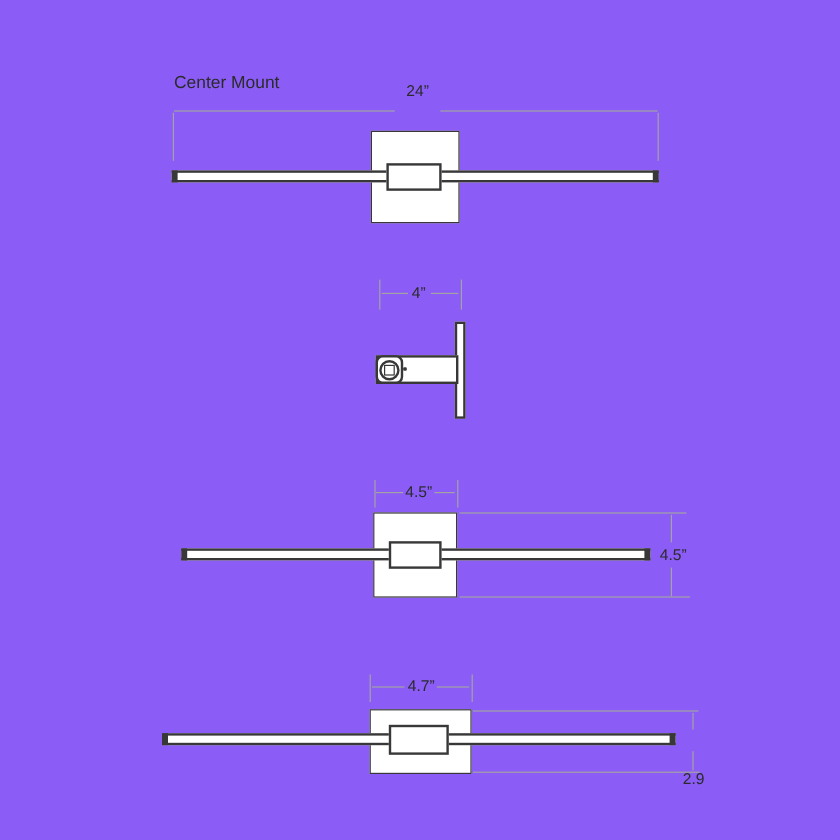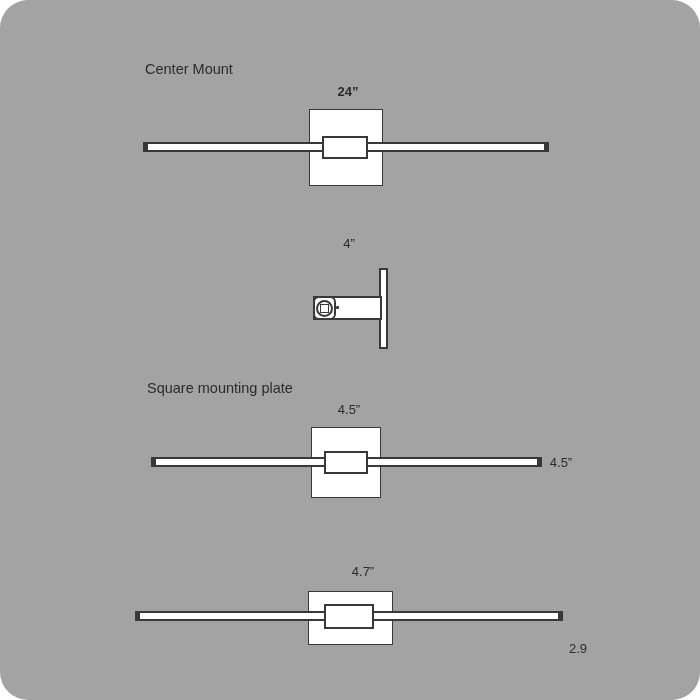--- a/index.html
+++ b/index.html
@@ -5,23 +5,22 @@
   html, body {
     margin: 0;
     padding: 0;
     background: #ffffff;
     font-family: "Liberation Sans", sans-serif;
   }
   .canvas {
     position: relative;
     width: 700px;
     height: 700px;
-    background: #a3a3a3;
+    background: #8b5cf6;
     overflow: hidden;
-    border-radius: 28px;
   }
   
   .heading {
     position: absolute;
     font-size: 14.5px;
     color: #2b2b2b;
     white-space: nowrap;
   }
   .dim-text {
     position: absolute;
@@ -70,42 +69,41 @@
 <body>
 
 <div class="canvas">
 
   <div class="heading" style="left:145px; top:61px;">Center Mount</div>
 
   <div class="dim-h" style="left:145px; top:92px; width:184px;"></div>
   <div class="dim-h" style="left:367px; top:92px; width:181px;"></div>
   <div class="dim-v" style="left:144px; top:94px; height:40px;"></div>
   <div class="dim-v" style="left:548px; top:94px; height:40px;"></div>
-  <div class="dim-text" style="left:329px; top:84px; width:38px;font-weight:bold;">24”</div>
+  <div class="dim-text" style="left:329px; top:68px; width:38px;">24”</div>
 
   <div class="rect thin" style="left:309px; top:109px; width:74px; height:77px;"></div>
   <div class="bar" style="left:143px; top:142px; width:406px; height:10px;"></div>
   <div class="endcap" style="left:143px; top:142px; width:5px; height:10px;"></div>
   <div class="endcap" style="left:544px; top:142px; width:5px; height:10px;"></div>
   <div class="rect" style="left:322px; top:136px; width:46px; height:23px;"></div>
 
   <div class="dim-h" style="left:318px; top:244px; width:22px;"></div>
   <div class="dim-h" style="left:359px; top:244px; width:23px;"></div>
   <div class="dim-v" style="left:316px; top:233px; height:25px;"></div>
   <div class="dim-v" style="left:384px; top:233px; height:25px;"></div>
   <div class="dim-text" style="left:334px; top:236px; width:30px;">4”</div>
 
   <div class="rect" style="left:379px; top:268px; width:9px; height:81px;"></div>
   <div class="rect" style="left:313px; top:296px; width:69px; height:24px;"></div>
   <div class="rect" style="left:313px; top:296px; width:23px; height:24px; border-radius:6px;"></div>
   <div class="rect" style="left:316px; top:300px; width:17px; height:17px; border-radius:50%;"></div>
   <div class="rect thin" style="left:320px; top:304px; width:9px; height:9px;"></div>
   <div class="dot" style="left:336px; top:306px; width:3px; height:3px;"></div>
 
-  <div class="heading" style="left:147px; top:380px;">Square mounting plate</div>
 
   <div class="dim-h" style="left:313px; top:410px; width:23px;"></div>
   <div class="dim-h" style="left:362px; top:410px; width:17px;"></div>
   <div class="dim-v" style="left:312px; top:400px; height:23px;"></div>
   <div class="dim-v" style="left:381px; top:400px; height:23px;"></div>
   <div class="dim-text" style="left:334px; top:402px; width:30px;">4.5”</div>
 
   <div class="rect thin" style="left:311px; top:427px; width:70px; height:71px;"></div>
   <div class="bar" style="left:151px; top:457px; width:391px; height:10px;"></div>
   <div class="endcap" style="left:151px; top:457px; width:5px; height:10px;"></div>
@@ -116,21 +114,21 @@
   <div class="dim-h" style="left:383px; top:497px; width:192px;"></div>
   <div class="dim-v" style="left:559px; top:429px; height:23px;"></div>
   <div class="dim-v" style="left:559px; top:473px; height:24px;"></div>
   <div class="dim-text" style="left:546px; top:455px; width:30px;">4.5”</div>
 
 
   <div class="dim-h" style="left:310px; top:572px; width:27px;"></div>
   <div class="dim-h" style="left:364px; top:572px; width:27px;"></div>
   <div class="dim-v" style="left:308px; top:562px; height:23px;"></div>
   <div class="dim-v" style="left:393px; top:562px; height:23px;"></div>
-  <div class="dim-text" style="left:348px; top:564px; width:30px;">4.7”</div>
+  <div class="dim-text" style="left:336px; top:564px; width:30px;">4.7”</div>
 
   <div class="rect thin" style="left:308px; top:591px; width:85px; height:54px;"></div>
   <div class="bar" style="left:135px; top:611px; width:428px; height:10px;"></div>
   <div class="endcap" style="left:135px; top:611px; width:5px; height:10px;"></div>
   <div class="endcap" style="left:558px; top:611px; width:5px; height:10px;"></div>
   <div class="rect" style="left:324px; top:604px; width:50px; height:25px;"></div>
 
   <div class="dim-h" style="left:394px; top:592px; width:188px;"></div>
   <div class="dim-h" style="left:394px; top:643px; width:189px;"></div>
   <div class="dim-v" style="left:577px; top:594px; height:14px;"></div>

